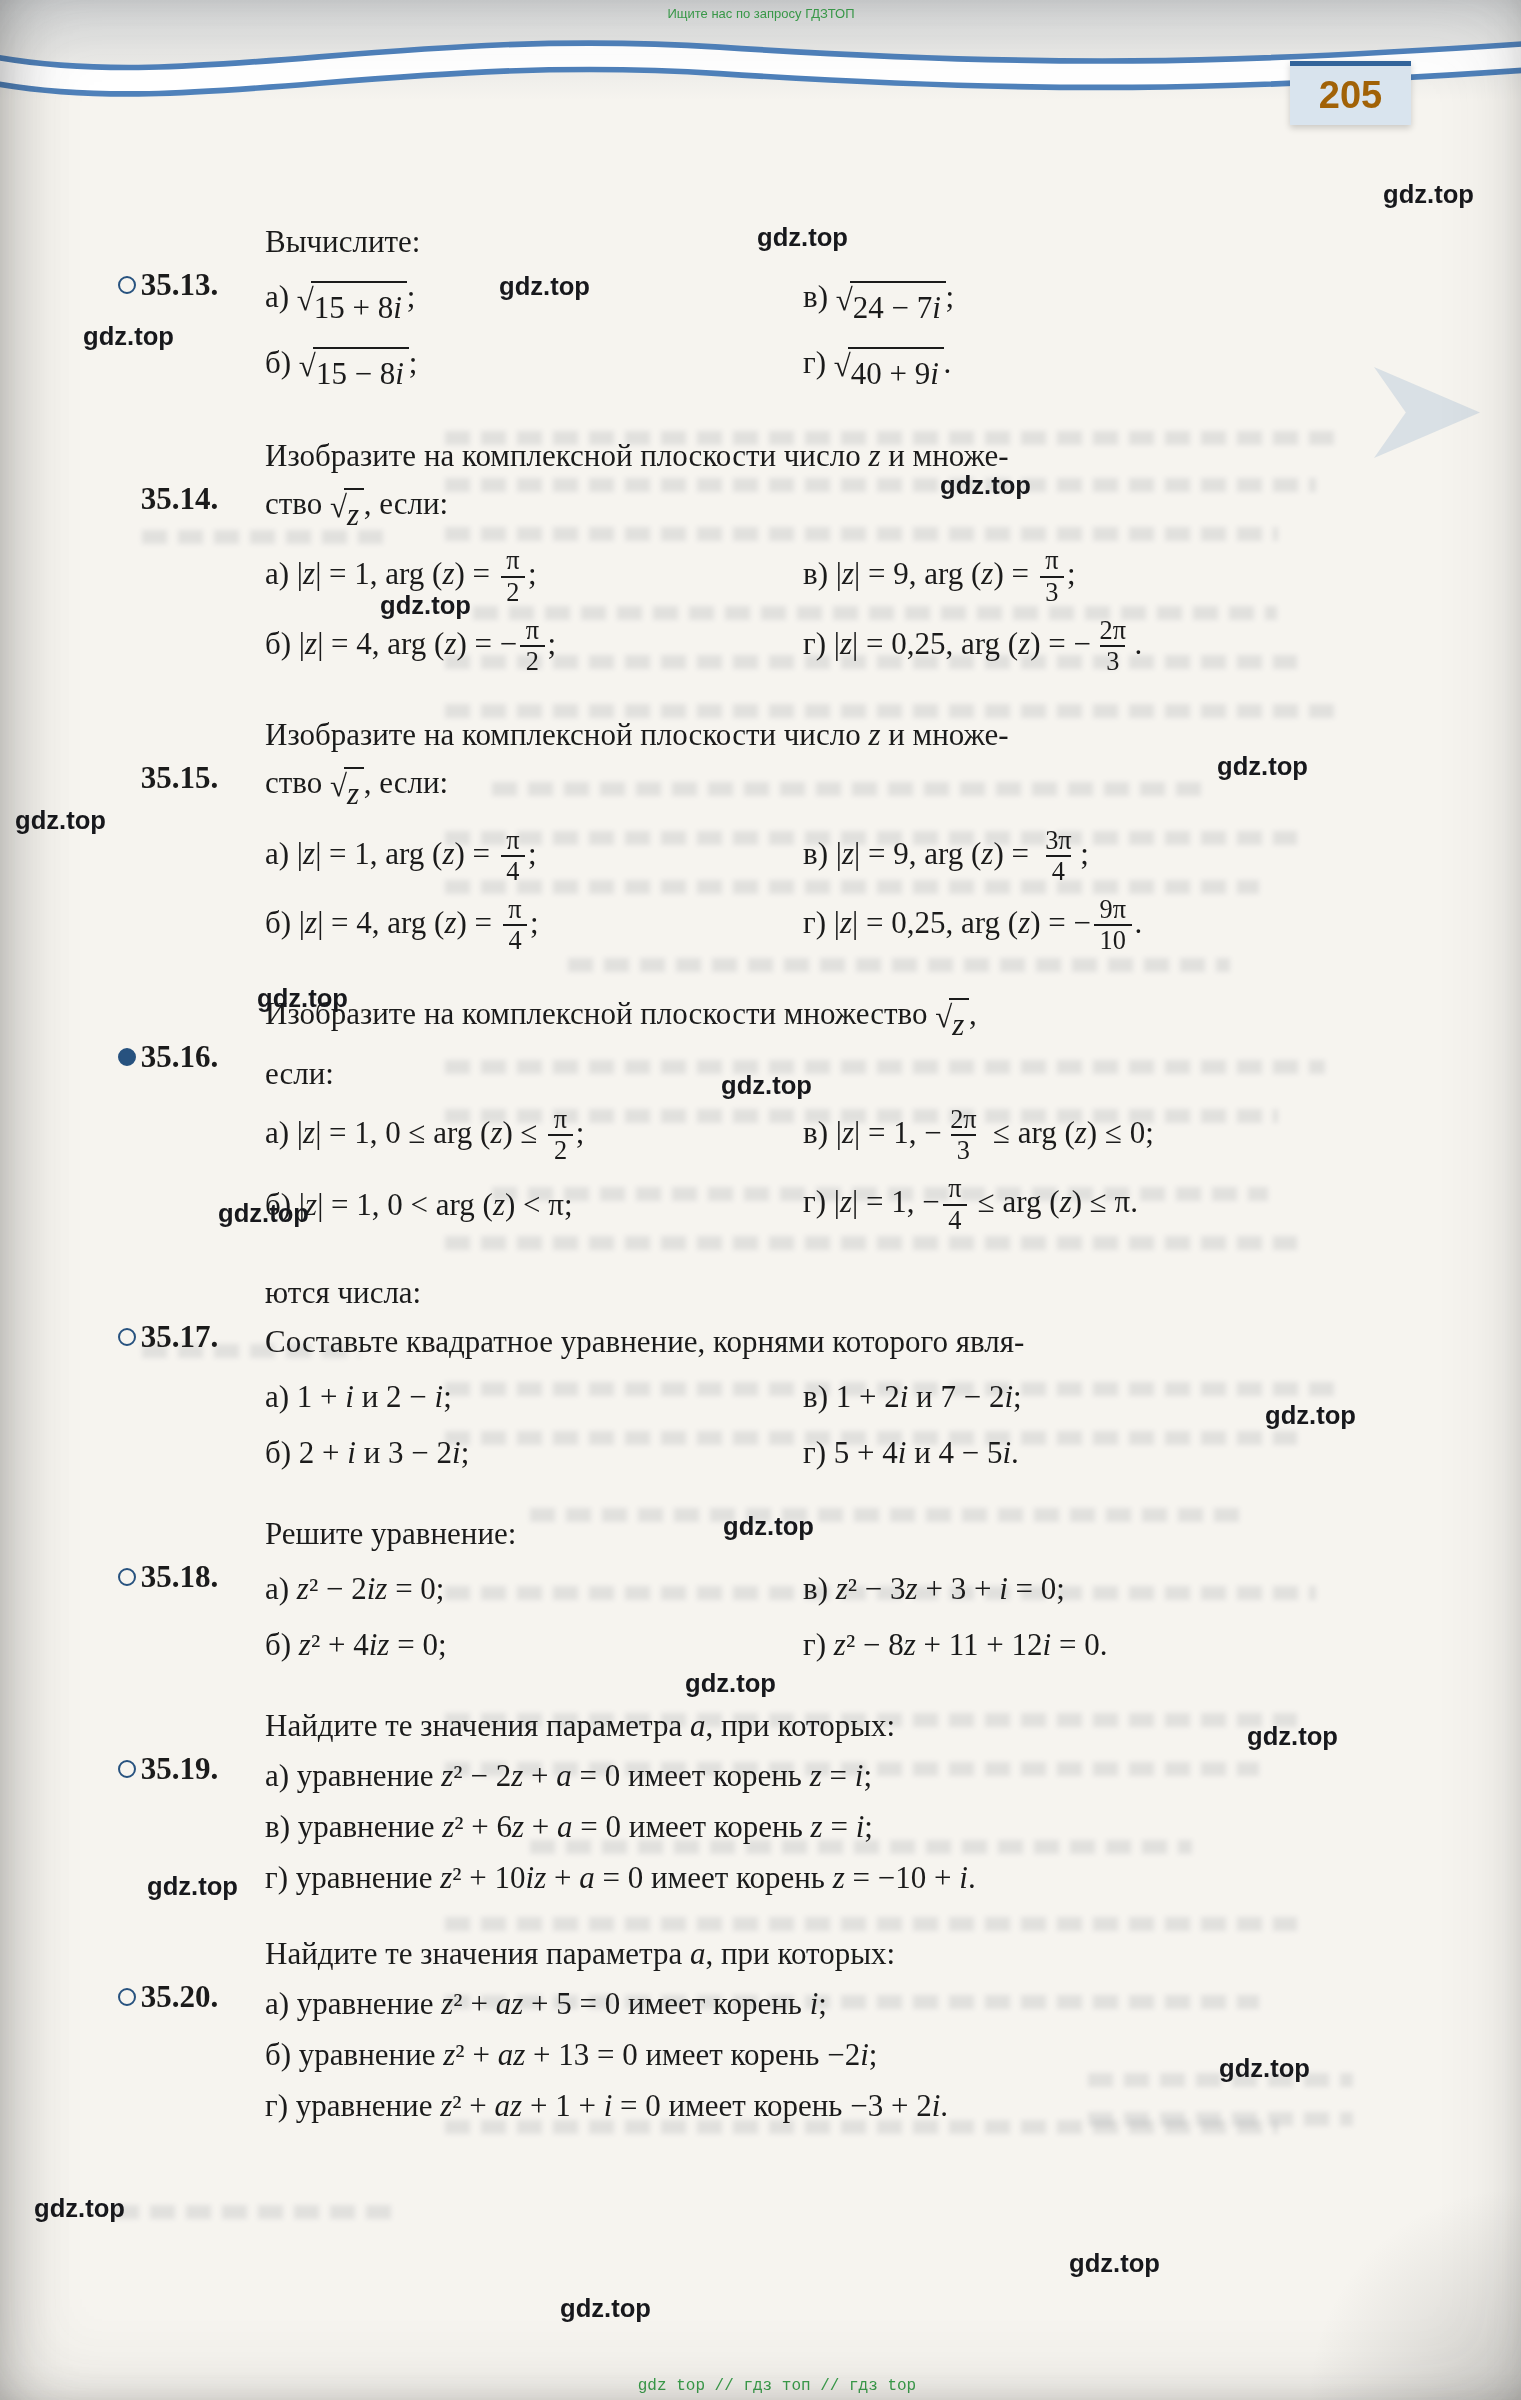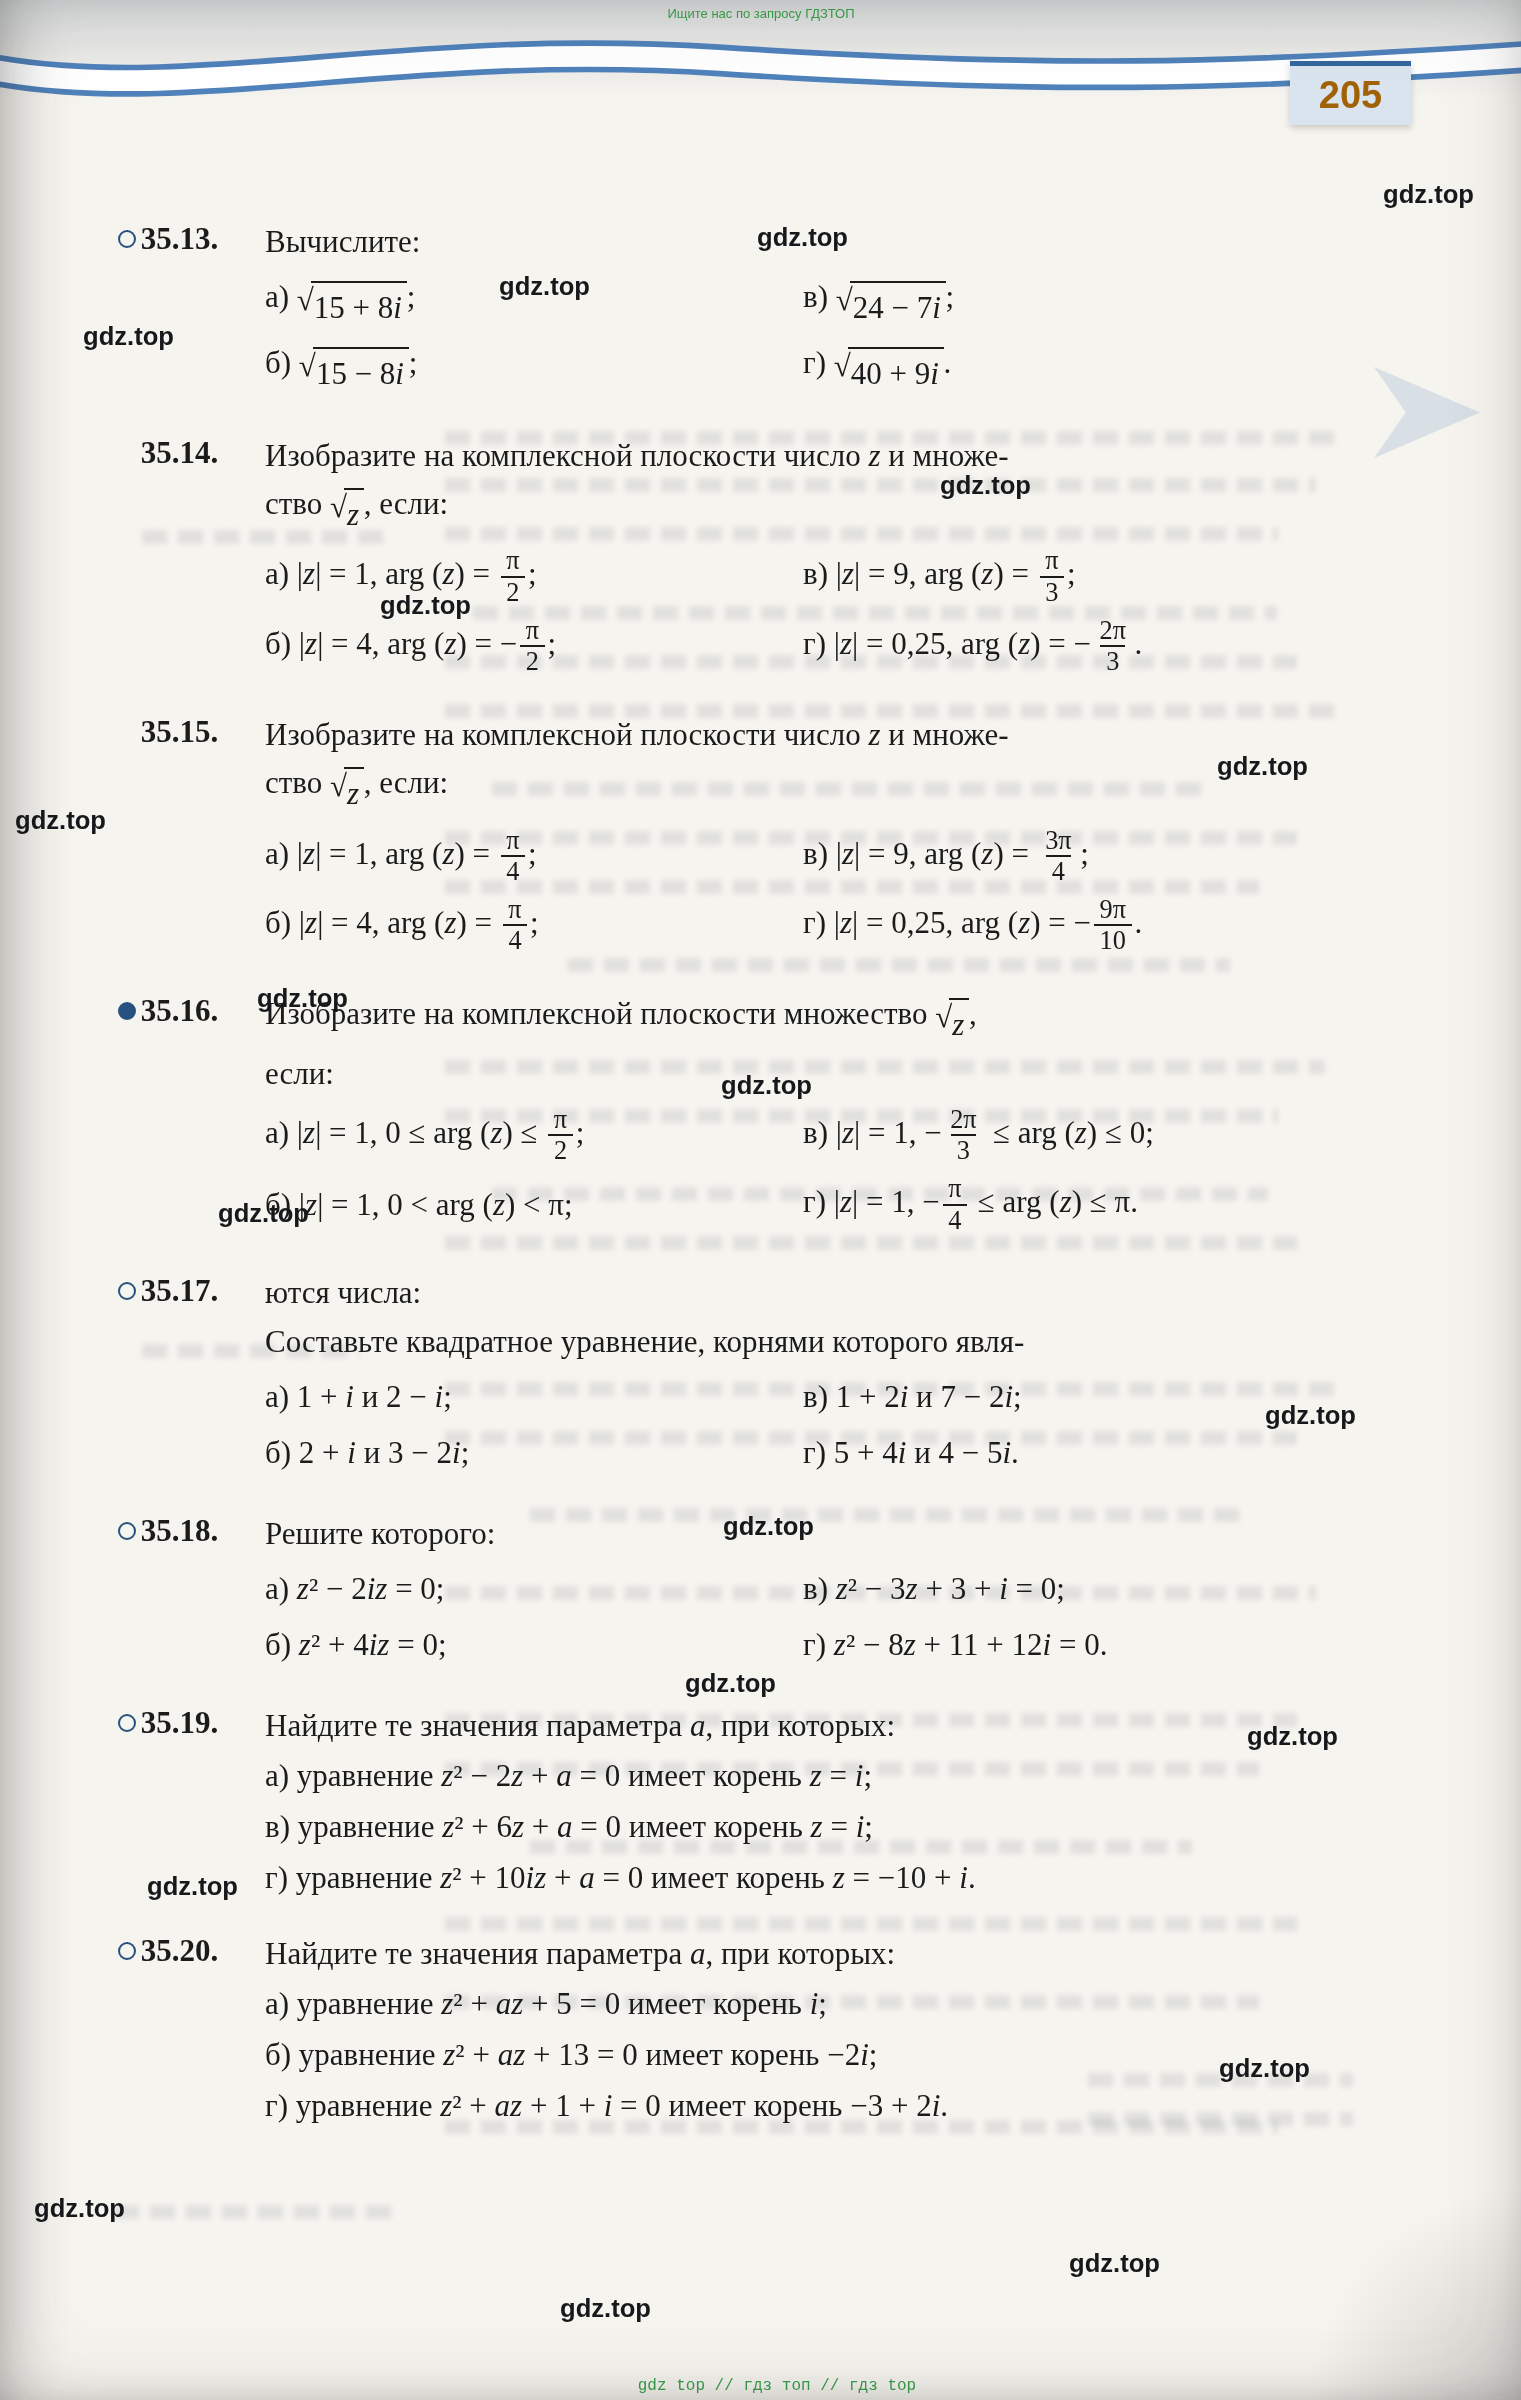--- a/index.html
+++ b/index.html
@@ -35,21 +35,21 @@
     font-size:25.6px;color:var(--wm,#17181c);}
   .vignette{position:absolute;inset:0;z-index:9;pointer-events:none;
     box-shadow:inset 0 0 85px rgba(60,60,60,.16), inset 43px 0 66px -43px rgba(0,0,0,.28),
                inset -24px 0 47px -33px rgba(0,0,0,.15), inset 0 -19px 43px -24px rgba(0,0,0,.14);}
   .curl{position:absolute;right:0;bottom:0;width:265px;height:218px;z-index:0;
     background:radial-gradient(circle at 100% 100%, rgba(120,120,118,.30), rgba(120,120,118,0) 62%);}
 
   .content{position:absolute;left:118px;top:216px;width:1242px;z-index:2;
     font-size:31px;line-height:1.48;}
   .problem{display:grid;grid-template-columns:147px 1fr;margin-bottom:23px;}
-  .pnumcell{display:flex;align-items:flex-start;gap:4.7px;font-weight:bold;}
+  .pnumcell{display:flex;align-items:flex-start;gap:4.7px;font-weight:bold;margin-top:46px;}
   .marker{width:14px;height:14px;border-radius:50%;flex:0 0 auto;margin-top:14px;}
   .m-open{border:2.8px solid var(--marker,#27527f);}
   .m-filled{border:2.8px solid var(--marker,#27527f);background:var(--marker,#27527f);}
   .m-none{visibility:hidden;border:2.8px solid transparent;}
   .pnum{white-space:nowrap;}
   .ptitle{margin:2.8px 0;}
   .optrow{display:grid;grid-template-columns:538px auto;align-items:center;margin:9.5px 0;}
   .optline{margin:4.7px 0;}
 
   .frac{display:inline-flex;flex-direction:column;align-items:center;vertical-align:middle;
@@ -252,21 +252,21 @@
           <div class="optcell">г) 5 + 4<i>i</i> и 4 − 5<i>i</i>.</div>
         </div>
       </div>
     </div>
     <div class="problem">
       <div class="pnumcell">
         <span class="marker m-open"></span>
         <span class="pnum">35.18.</span>
       </div>
       <div class="pbody">
-        <div class="ptitle">Решите которого:</div>
+        <div class="ptitle">Решите уравнение:</div>
         <div class="optrow">
           <div class="optcell">а) <i>z</i>² − 2<i>iz</i> = 0;</div>
           <div class="optcell">в) <i>z</i>² − 3<i>z</i> + 3 + <i>i</i> = 0;</div>
         </div>
         <div class="optrow">
           <div class="optcell">б) <i>z</i>² + 4<i>iz</i> = 0;</div>
           <div class="optcell">г) <i>z</i>² − 8<i>z</i> + 11 + 12<i>i</i> = 0.</div>
         </div>
       </div>
     </div>

